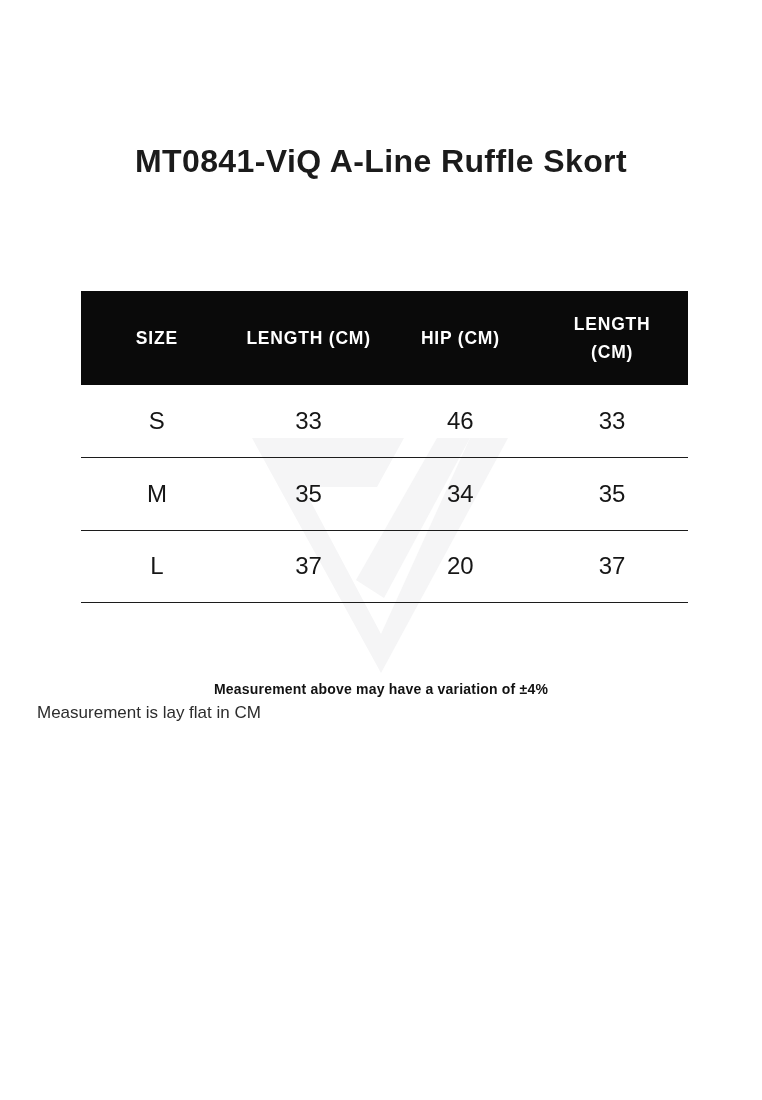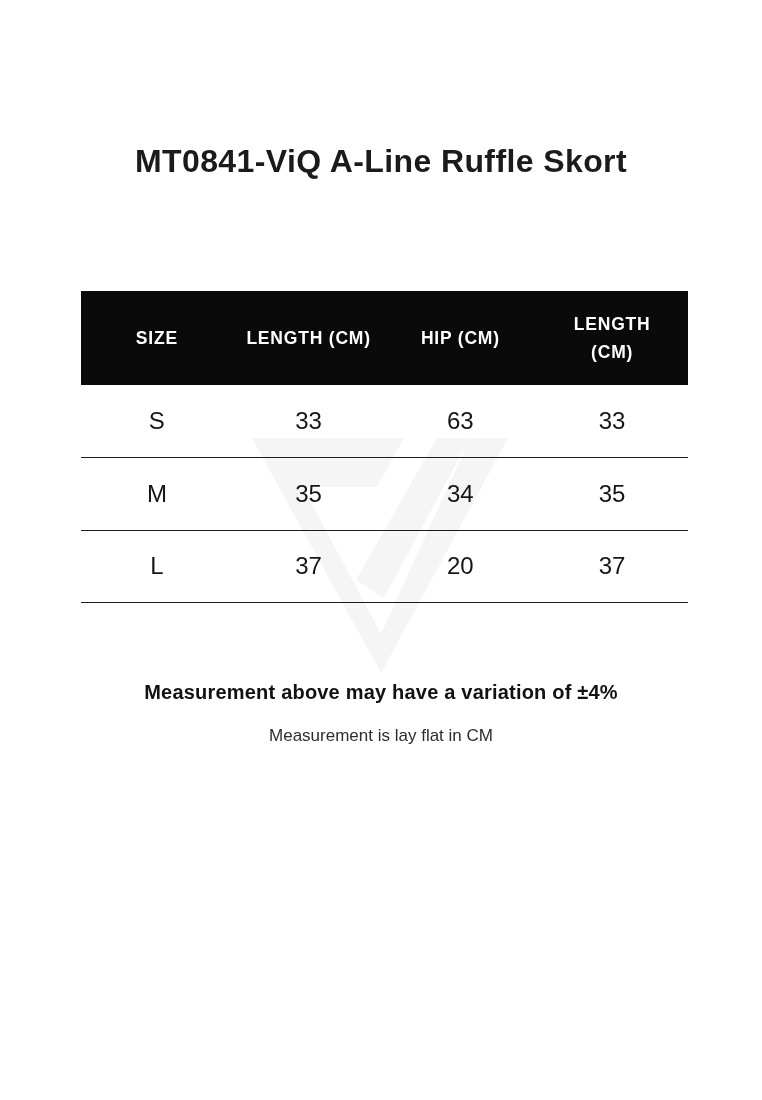--- a/index.html
+++ b/index.html
@@ -55,30 +55,31 @@
     text-align: center;
     vertical-align: middle;
     font-size: 24px;
     color: #161616;
     background: transparent;
     border-bottom: 1.6px solid #1c1c1c;
   }
   .note-bold {
     margin: 78px 0 0;
     text-align: center;
-    font-size: 20px;
+    font-size: 14px;
     font-weight: bold;
     color: #121212;
     letter-spacing: 0.2px;
   }
   .note-reg {
-    margin: 22px 0 0;
-    text-align: center;
+    margin: 6px 0 0;
+    text-align: left;
     font-size: 17px;
     color: #2d2d2d;
+    padding-left: 37px;
   }
 </style>
 </head>
 <body>
 
 <div class="page">
 
   <svg class="watermark" width="762" height="1100" viewBox="0 0 762 1100" aria-hidden="true">
 
     <polygon points="252,438 404,438 377,487 303,487 381,634 381,673" fill="#f5f5f6"></polygon>
@@ -104,21 +105,21 @@
         </th>
         <th>
           <span class="hdr-wrap-narrow">LENGTH (CM)</span>
         </th>
       </tr>
     </thead>
     <tbody>
       <tr>
         <td>S</td>
         <td>33</td>
-        <td>63</td>
+        <td>46</td>
         <td>33</td>
       </tr>
       <tr>
         <td>M</td>
         <td>35</td>
         <td>34</td>
         <td>35</td>
       </tr>
       <tr>
         <td>L</td>

